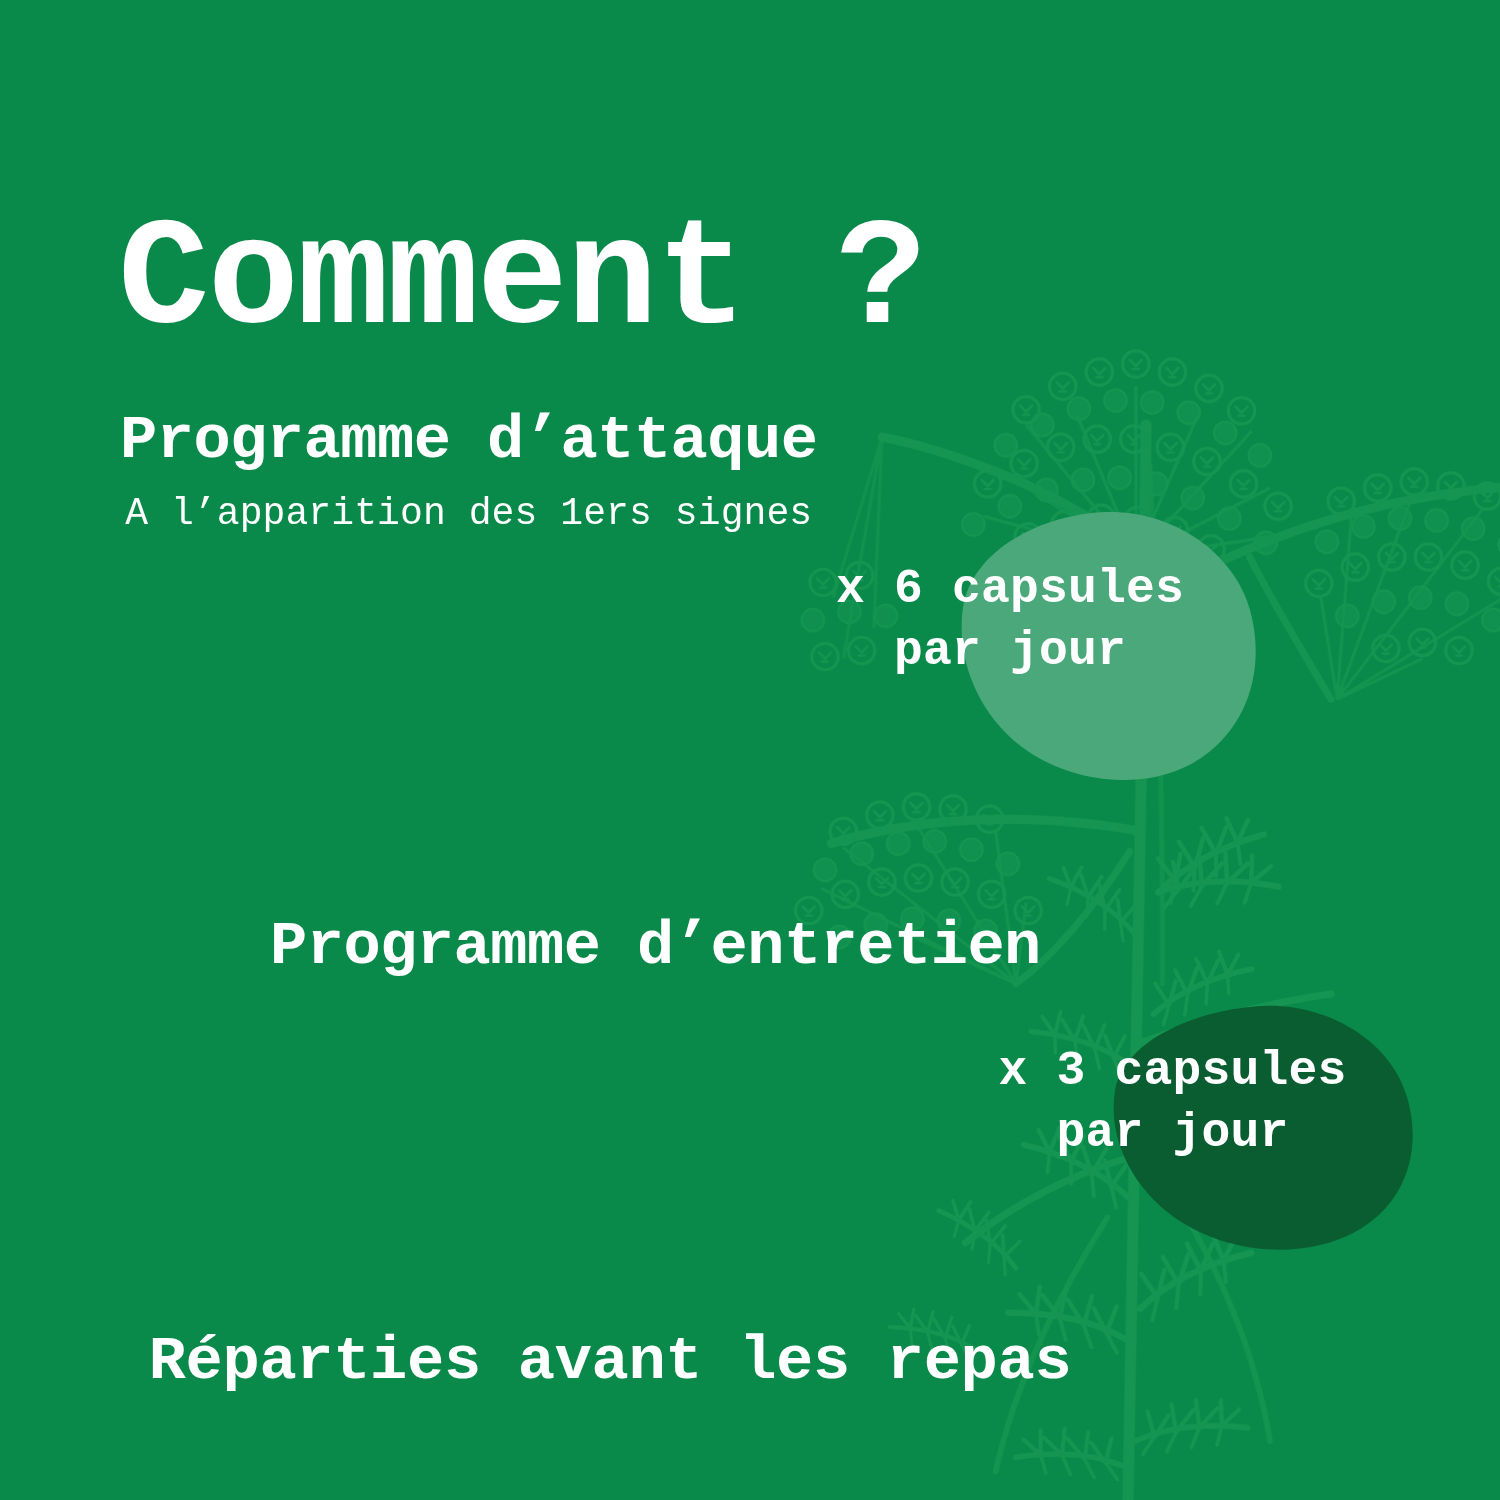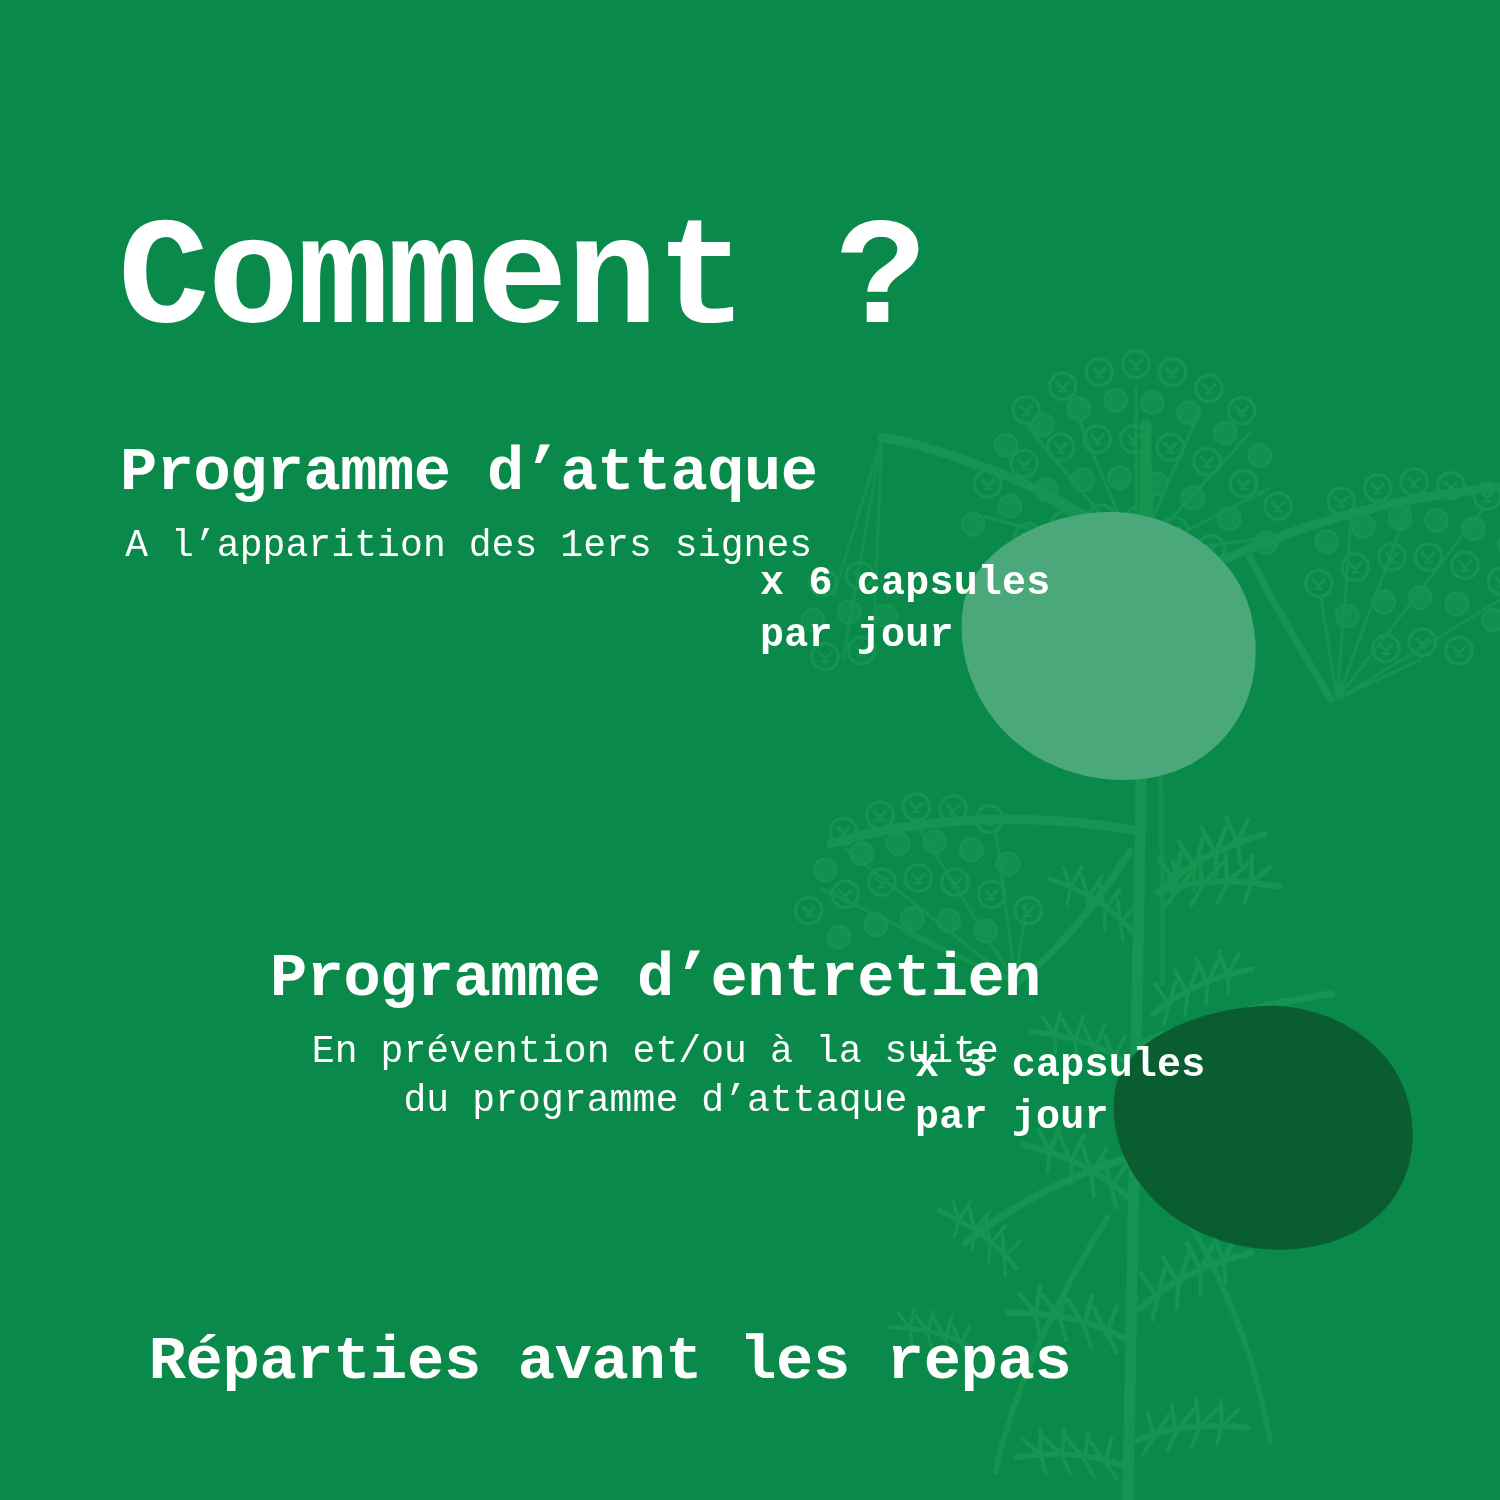--- a/index.html
+++ b/index.html
@@ -47,21 +47,21 @@
   .title {
     left: 118px;
     top: 104px;
     font-size: 152px;
     font-weight: 700;
     letter-spacing: -1.5px;
     line-height: 1.0;
     white-space: nowrap;
   }
 
-  .section { position: absolute; z-index: 2; margin-top: 32px; }
+  .section { position: absolute; z-index: 2; }
 
   .sec-heading {
     font-size: 62px;
     font-weight: 700;
     line-height: 1.08;
     letter-spacing: -0.5px;
     white-space: nowrap;
     margin: 0;
   }
   .sec-sub {
@@ -74,25 +74,25 @@
     white-space: pre-line;
     text-align: center;
   }
 
   .sec-attaque { left: 120px; top: 408px; }
   .sec-entretien { left: 270px; top: 914px; }
 
   .badge-text {
     position: absolute;
     z-index: 3;
-    font-size: 40px;
+    font-size: 48px;
     font-weight: 700;
     line-height: 1.30;
     letter-spacing: 0.2px;
-    text-align: left;
+    text-align: center;
     white-space: pre-line;
   }
   .badge-6 { left: 760px; top: 558px; width: 500px; }
   .badge-2 { left: 915px; top: 1040px; width: 515px; }
 
   .footer-line {
     left: 0;
     top: 1326px;
     width: 1220px;
     text-align: center;
@@ -535,22 +535,20 @@
   <div class="section sec-attaque">
     <h2 class="sec-heading">Programme d’attaque</h2>
     <p class="sec-sub">A l’apparition des 1ers signes</p>
   </div>
 
   <div class="badge-text badge-6">x 6 capsules
 par jour</div>
 
   <div class="section sec-entretien">
     <h2 class="sec-heading">Programme d’entretien</h2>
-    <p class="sec-sub">En prévention et/ou à la suite
-du programme d’attaque</p>
   </div>
 
   <div class="badge-text badge-2">x 3 capsules
 par jour</div>
 
   <div class="layer footer-line">Réparties avant les repas</div>
 
 </div>
 
 </body></html>

